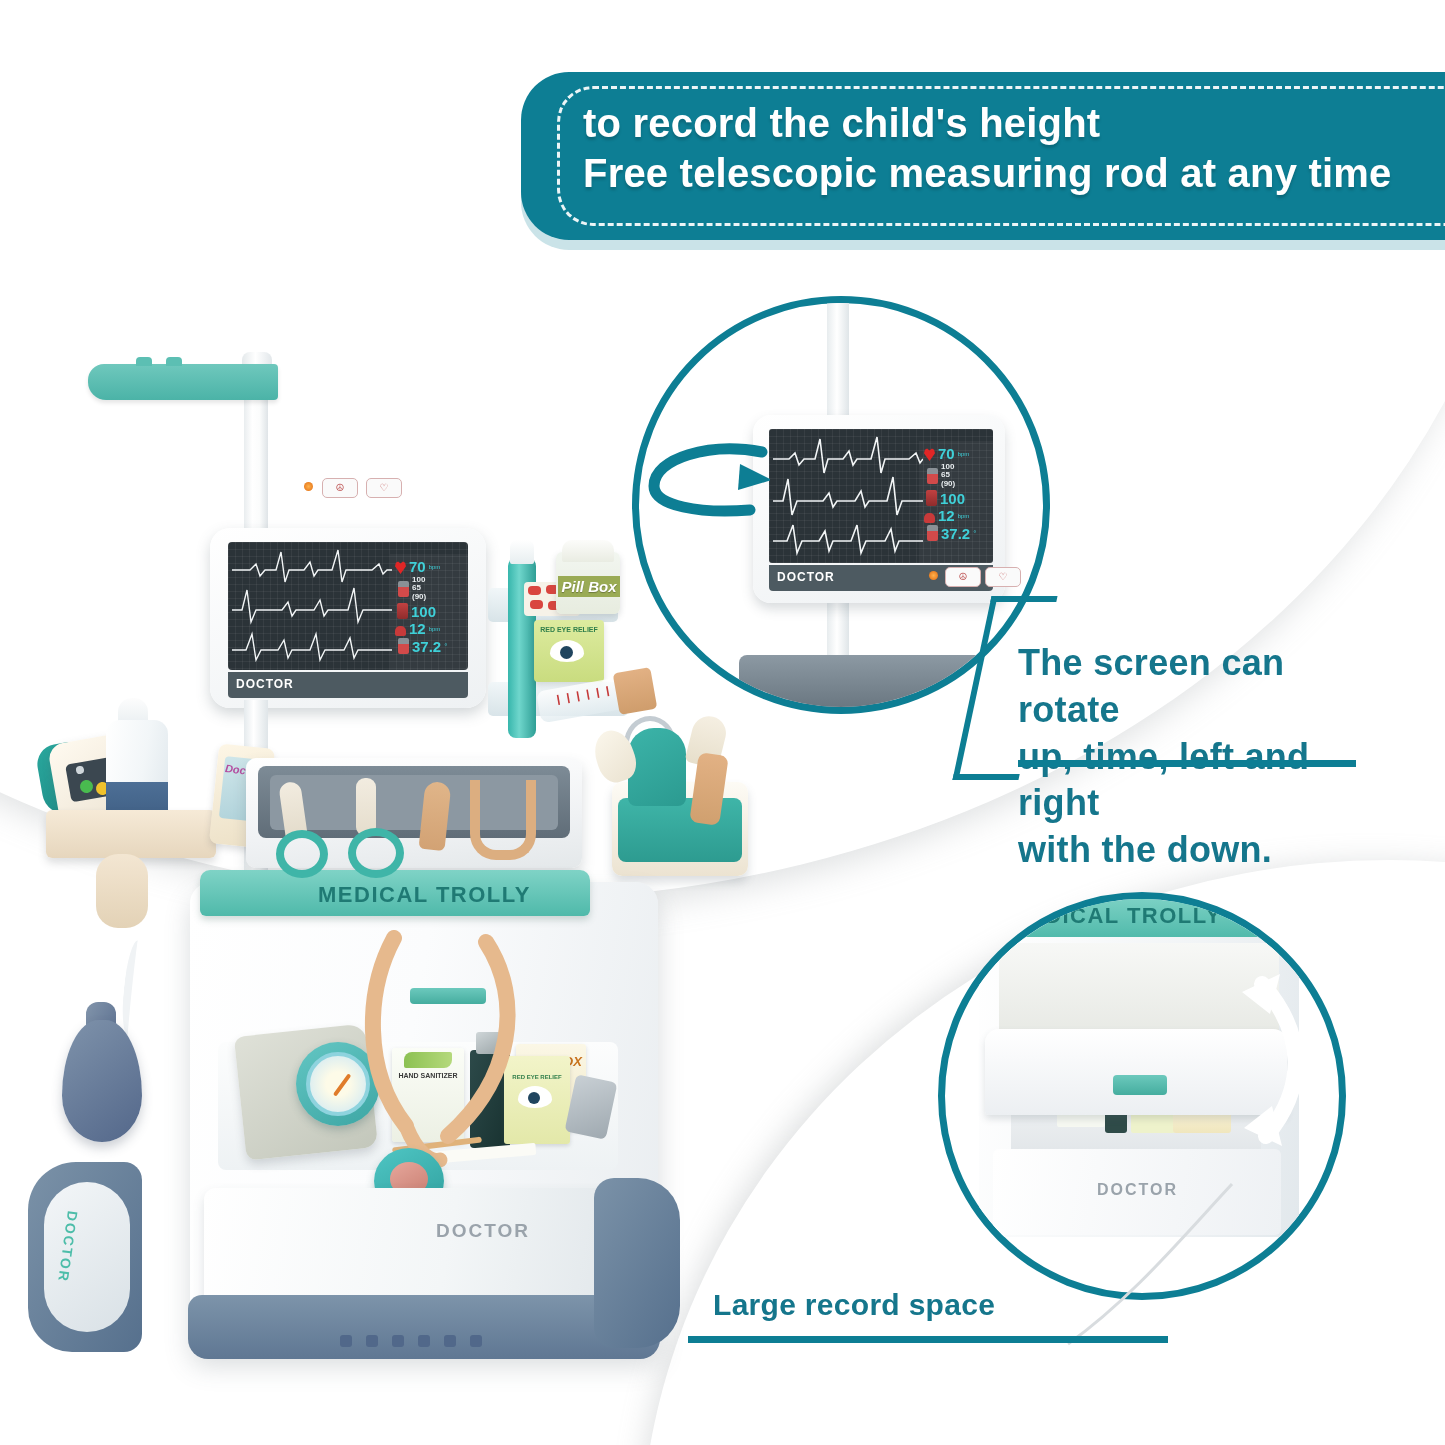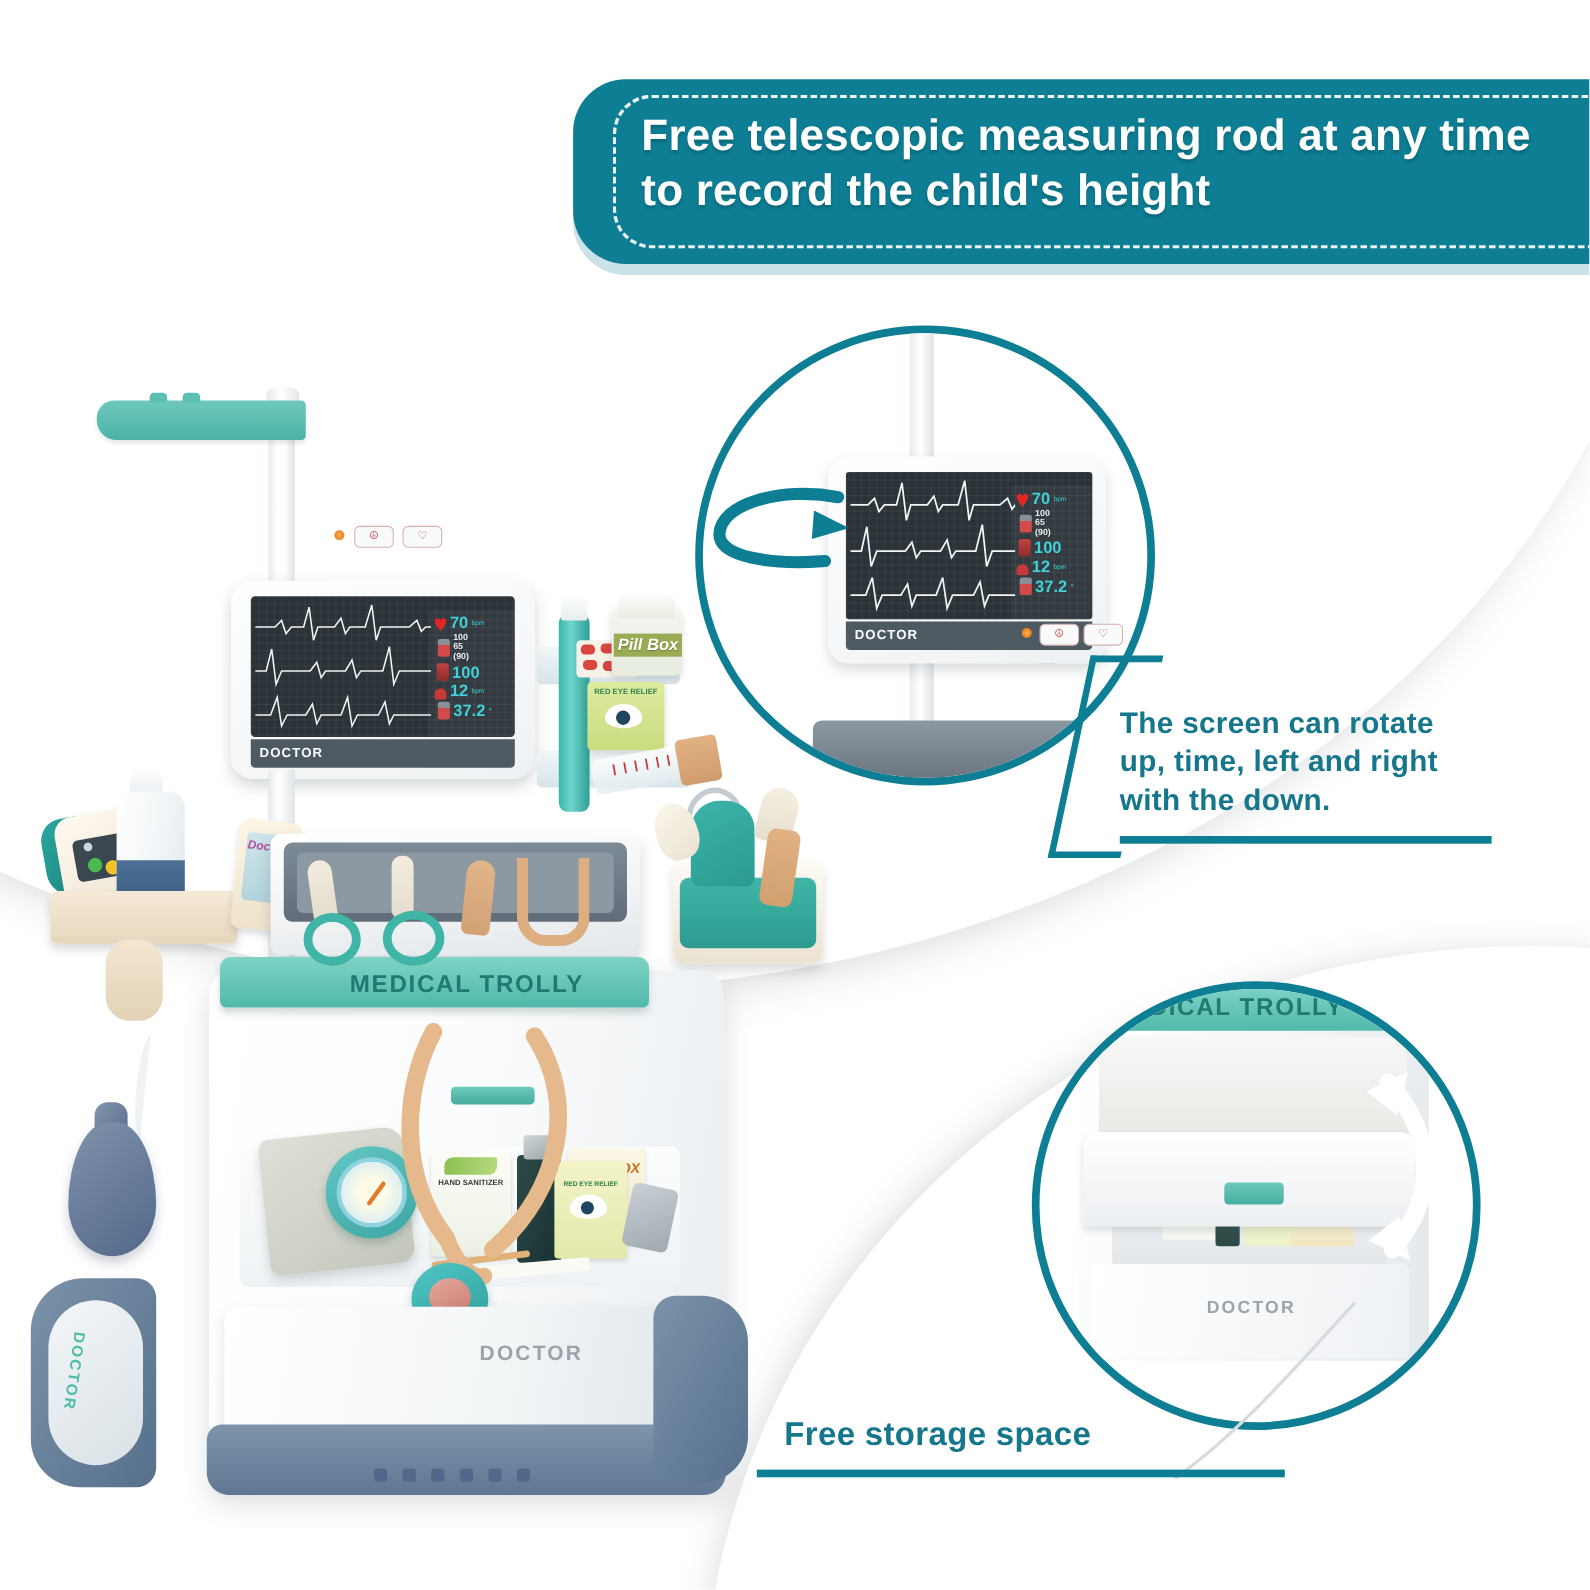--- a/index.html
+++ b/index.html
@@ -289,21 +289,21 @@
   .i1-bar{position:absolute;left:16px;top:150px;width:224px;height:26px;background:#4d5a61;border-radius:0 0 4px 4px;}
   .i1-tray{position:absolute;left:100px;top:352px;width:300px;height:56px;
     background:linear-gradient(180deg,#8c99a3,#68757f);border-radius:8px;}
   .i1-tube{position:absolute;left:300px;top:150px;width:26px;height:150px;
     background:linear-gradient(90deg,#37b6ac,#6fd6cc 40%,#2e9e95);border-radius:7px;}
   .i1-clip{position:absolute;width:34px;height:26px;background:#d9e1e5;border-radius:4px;}
   .rotarrow{position:absolute;left:640px;top:440px;width:130px;height:90px;}
 
   
   .call1{position:absolute;left:1018px;top:640px;width:350px;}
-  .call1-txt{color:#15768c;font-size:27px;font-weight:bold;line-height:1.30;letter-spacing:.3px;}
+  .call1-txt{color:#15768c;font-size:36px;font-weight:bold;line-height:1.30;letter-spacing:.3px;}
   .call1-line{position:absolute;left:1018px;top:760px;width:338px;height:7px;background:#0d7e94;}
   .call1-hook{position:absolute;left:972px;top:596px;width:60px;height:172px;
     border-left:6px solid #0d7e94;border-top:6px solid #0d7e94;border-bottom:6px solid #0d7e94;
     border-radius:0;transform:skewX(-12deg);border-right:none;}
 
   
   .inset2{position:absolute;left:938px;top:892px;width:394px;height:394px;border-radius:50%;
     border:7px solid #0d7e94;background:#ffffff;overflow:hidden;}
   .i2-name{position:absolute;left:56px;top:-4px;width:280px;height:44px;
     background:linear-gradient(180deg,#7fd3c6,#4fb9aa);border-radius:0 0 8px 8px;}
@@ -340,22 +340,22 @@
 <body>
 
 <div class="stage">
 
   <div class="swoosh"></div>
   <div class="swoosh2"></div>
 
   <div class="banner">
     <div class="banner-dash"></div>
     <div class="banner-txt">
+      <div>to record the child's height</div>
       <div>Free telescopic measuring rod at any time</div>
-      <div>to record the child's height</div>
     </div>
   </div>
 
   <div class="cart">
 
     <div class="rod"></div>
     <div class="rod-top"></div>
     <div class="rod-arm"></div>
 
     <div class="monitor">
@@ -618,17 +618,17 @@
     <path d="M40,36 C84,86 84,140 44,188" stroke="#ffffff" stroke-width="16" fill="none" stroke-linecap="round"></path>
     <polygon points="20,44 58,26 48,66" fill="#ffffff"></polygon>
     <polygon points="22,180 60,198 50,158" fill="#ffffff"></polygon>
   </svg>
 
   <svg class="leader2" viewBox="0 0 180 170">
     <path d="M172,4 C120,60 70,120 8,164" stroke="#d8dcdf" stroke-width="3" fill="none"></path>
   </svg>
 
   <div class="call2">
-    <div class="call2-txt">Free storage space</div>
+    <div class="call2-txt">Large record space</div>
   </div>
   <div class="call2-line"></div>
 
 </div>
 
 </body></html>

